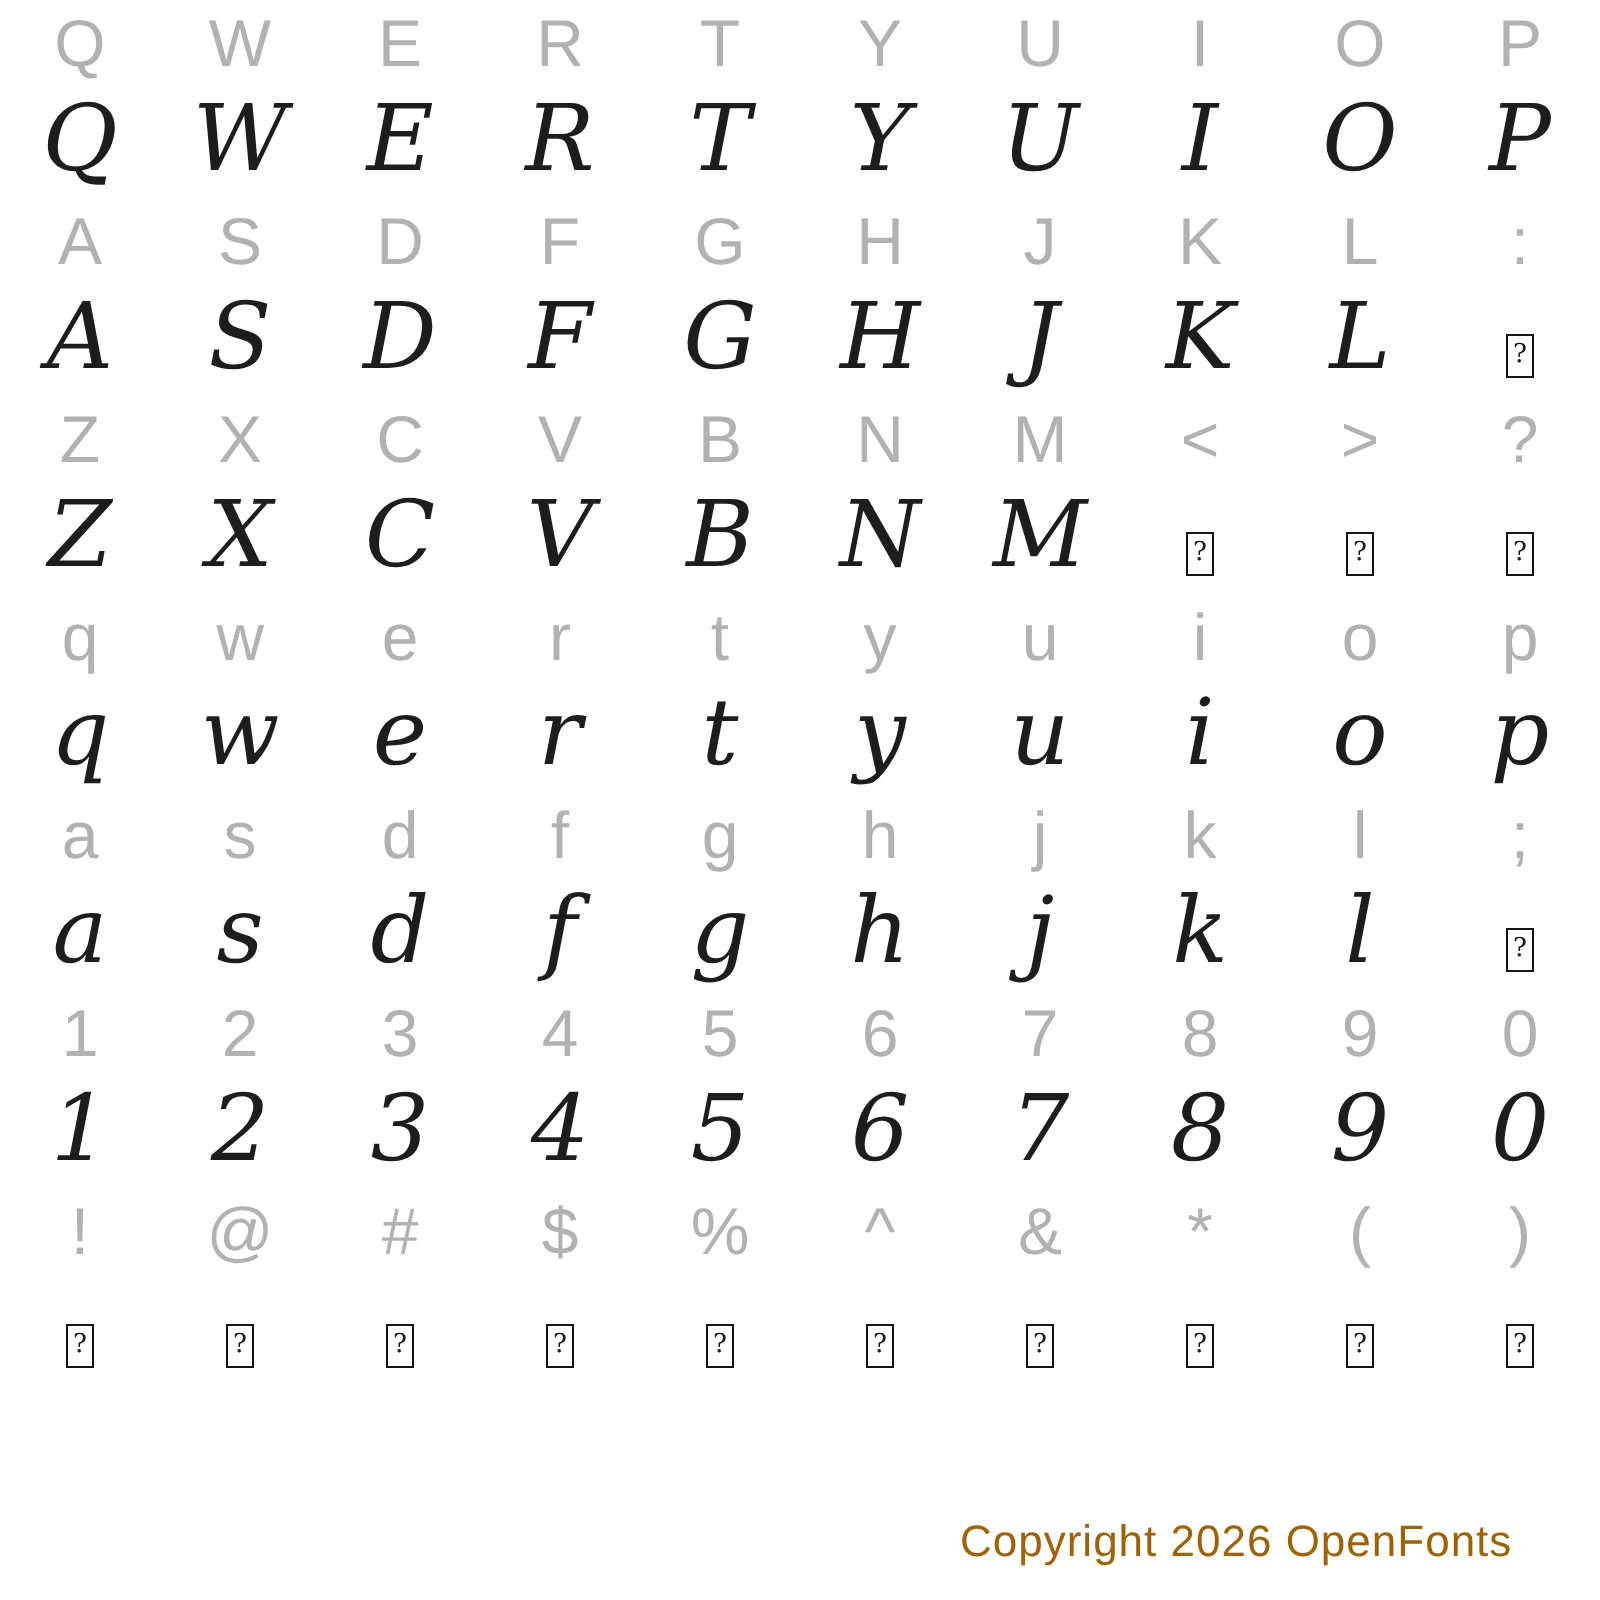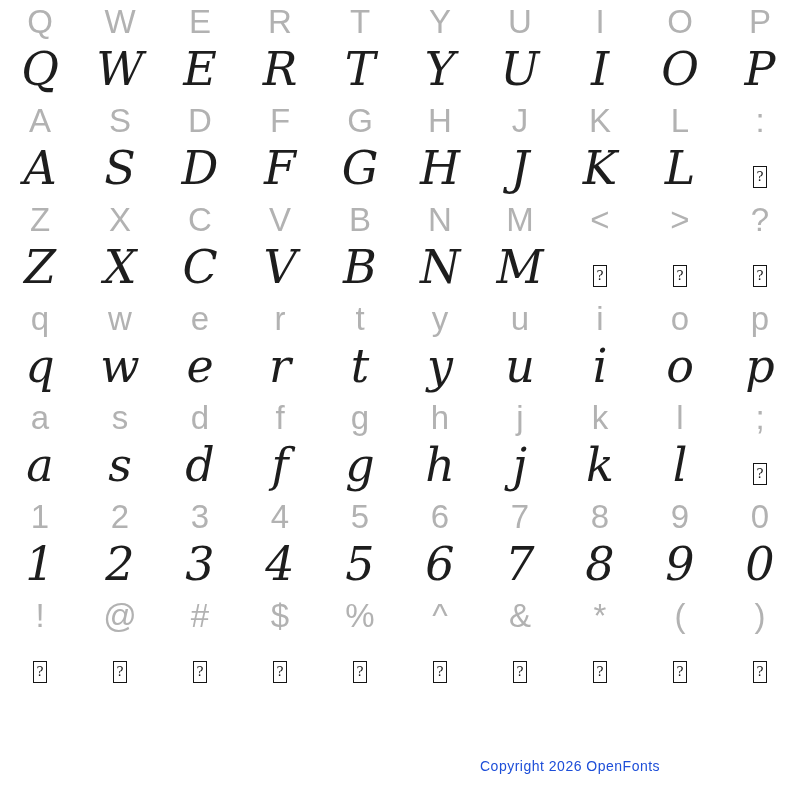--- a/index.html
+++ b/index.html
@@ -55,23 +55,23 @@
     font-family: "DejaVu Serif", serif;
     color: #151515;
     vertical-align: baseline;
     transform: translateY(-3px);
     box-sizing: content-box;
   }
   .copyright {
     position: absolute;
     left: 480px;
     top: 758px;
-    font-size: 14px;
+    font-size: 22px;
     letter-spacing: 0.5px;
-    color: #1d4ed8;
+    color: #a16207;
     font-family: "Liberation Sans", sans-serif;
     white-space: nowrap;
   }
 </style>
 </head>
 <body>
 
 <main class="charmap">
   <div id="charmap-rows">
       <div class="band">

